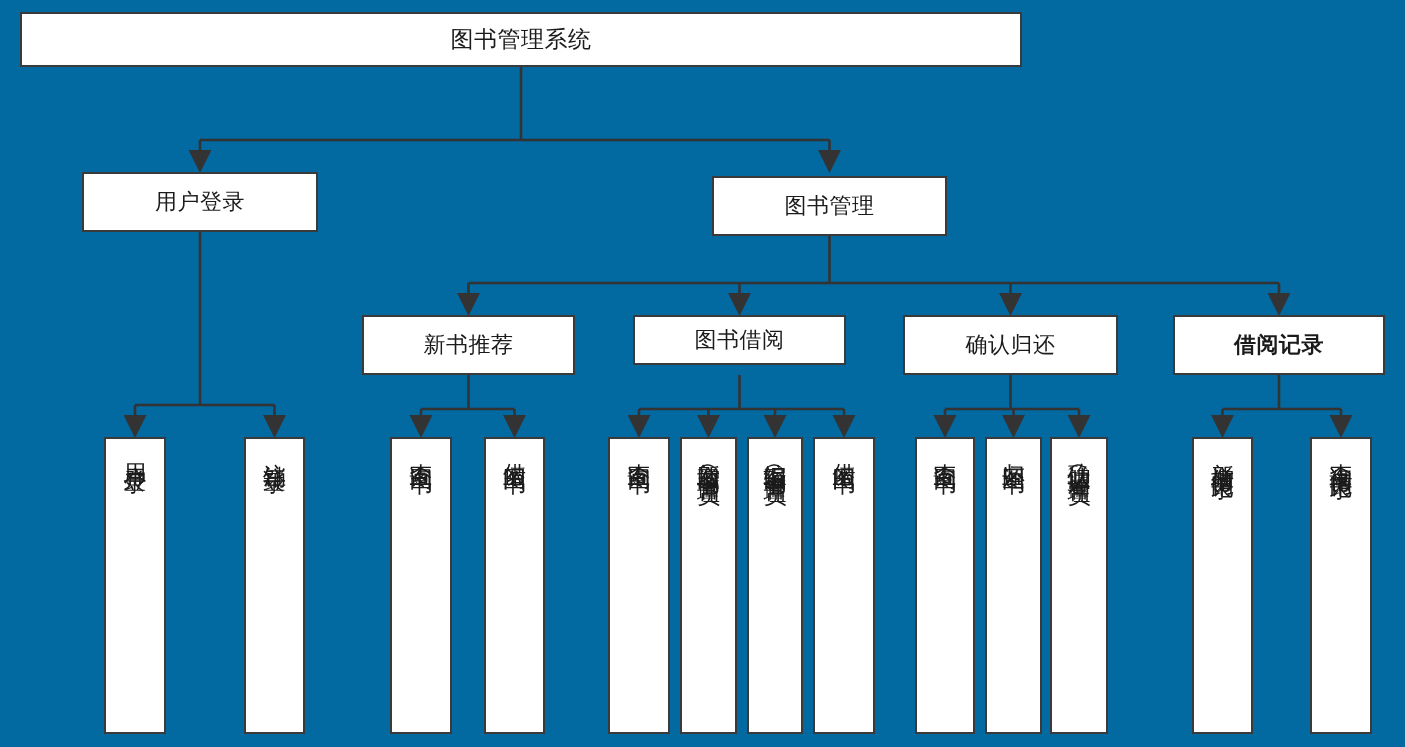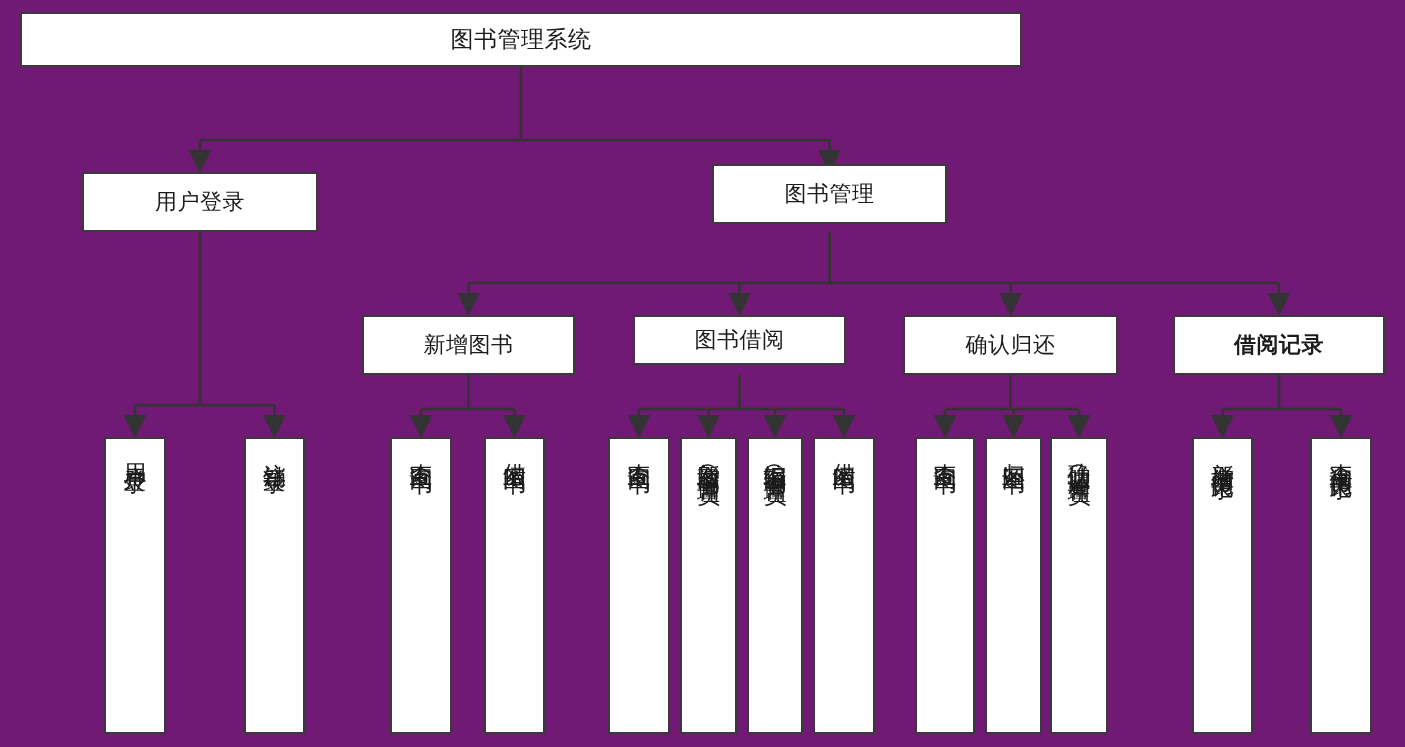--- a/index.html
+++ b/index.html
@@ -5,21 +5,21 @@
 <style>
   html,body{margin:0;padding:0;background:#ffffff;}
   body{
     font-family:"Liberation Sans","DejaVu Sans",sans-serif;
     color:#1a1a1a;
   }
   #canvas{
     position:relative;
     width:1405px;
     height:747px;
-    background:#701a75;
+    background:#0369a1;
     overflow:hidden;
   }
   #edges{
     position:absolute;
     left:0; top:0;
     width:1405px; height:747px;
     pointer-events:none;
   }
   .node{
     position:absolute;
@@ -115,25 +115,25 @@
       </g>
   </svg>
 
   <div id="node-layer">
       <div class="node h root" style="left: 20px; top: 12px; width: 1002px; height: 55px;">
         <span class="label">图书管理系统</span>
       </div>
       <div class="node h" style="left: 82px; top: 172px; width: 236px; height: 60px;">
         <span class="label">用户登录</span>
       </div>
-      <div class="node h" style="left: 712px; top: 164px; width: 235px; height: 60px;">
+      <div class="node h" style="left: 712px; top: 176px; width: 235px; height: 60px;">
         <span class="label">图书管理</span>
       </div>
       <div class="node h" style="left: 362px; top: 315px; width: 213px; height: 60px;">
-        <span class="label">新增图书</span>
+        <span class="label">新书推荐</span>
       </div>
       <div class="node h" style="left: 633px; top: 315px; width: 213px; height: 50px;">
         <span class="label">图书借阅</span>
       </div>
       <div class="node h" style="left: 903px; top: 315px; width: 215px; height: 60px;">
         <span class="label">确认归还</span>
       </div>
       <div class="node h" style="left: 1173px; top: 315px; width: 212px; height: 60px; font-weight: bold;">
         <span class="label">借阅记录</span>
       </div>

